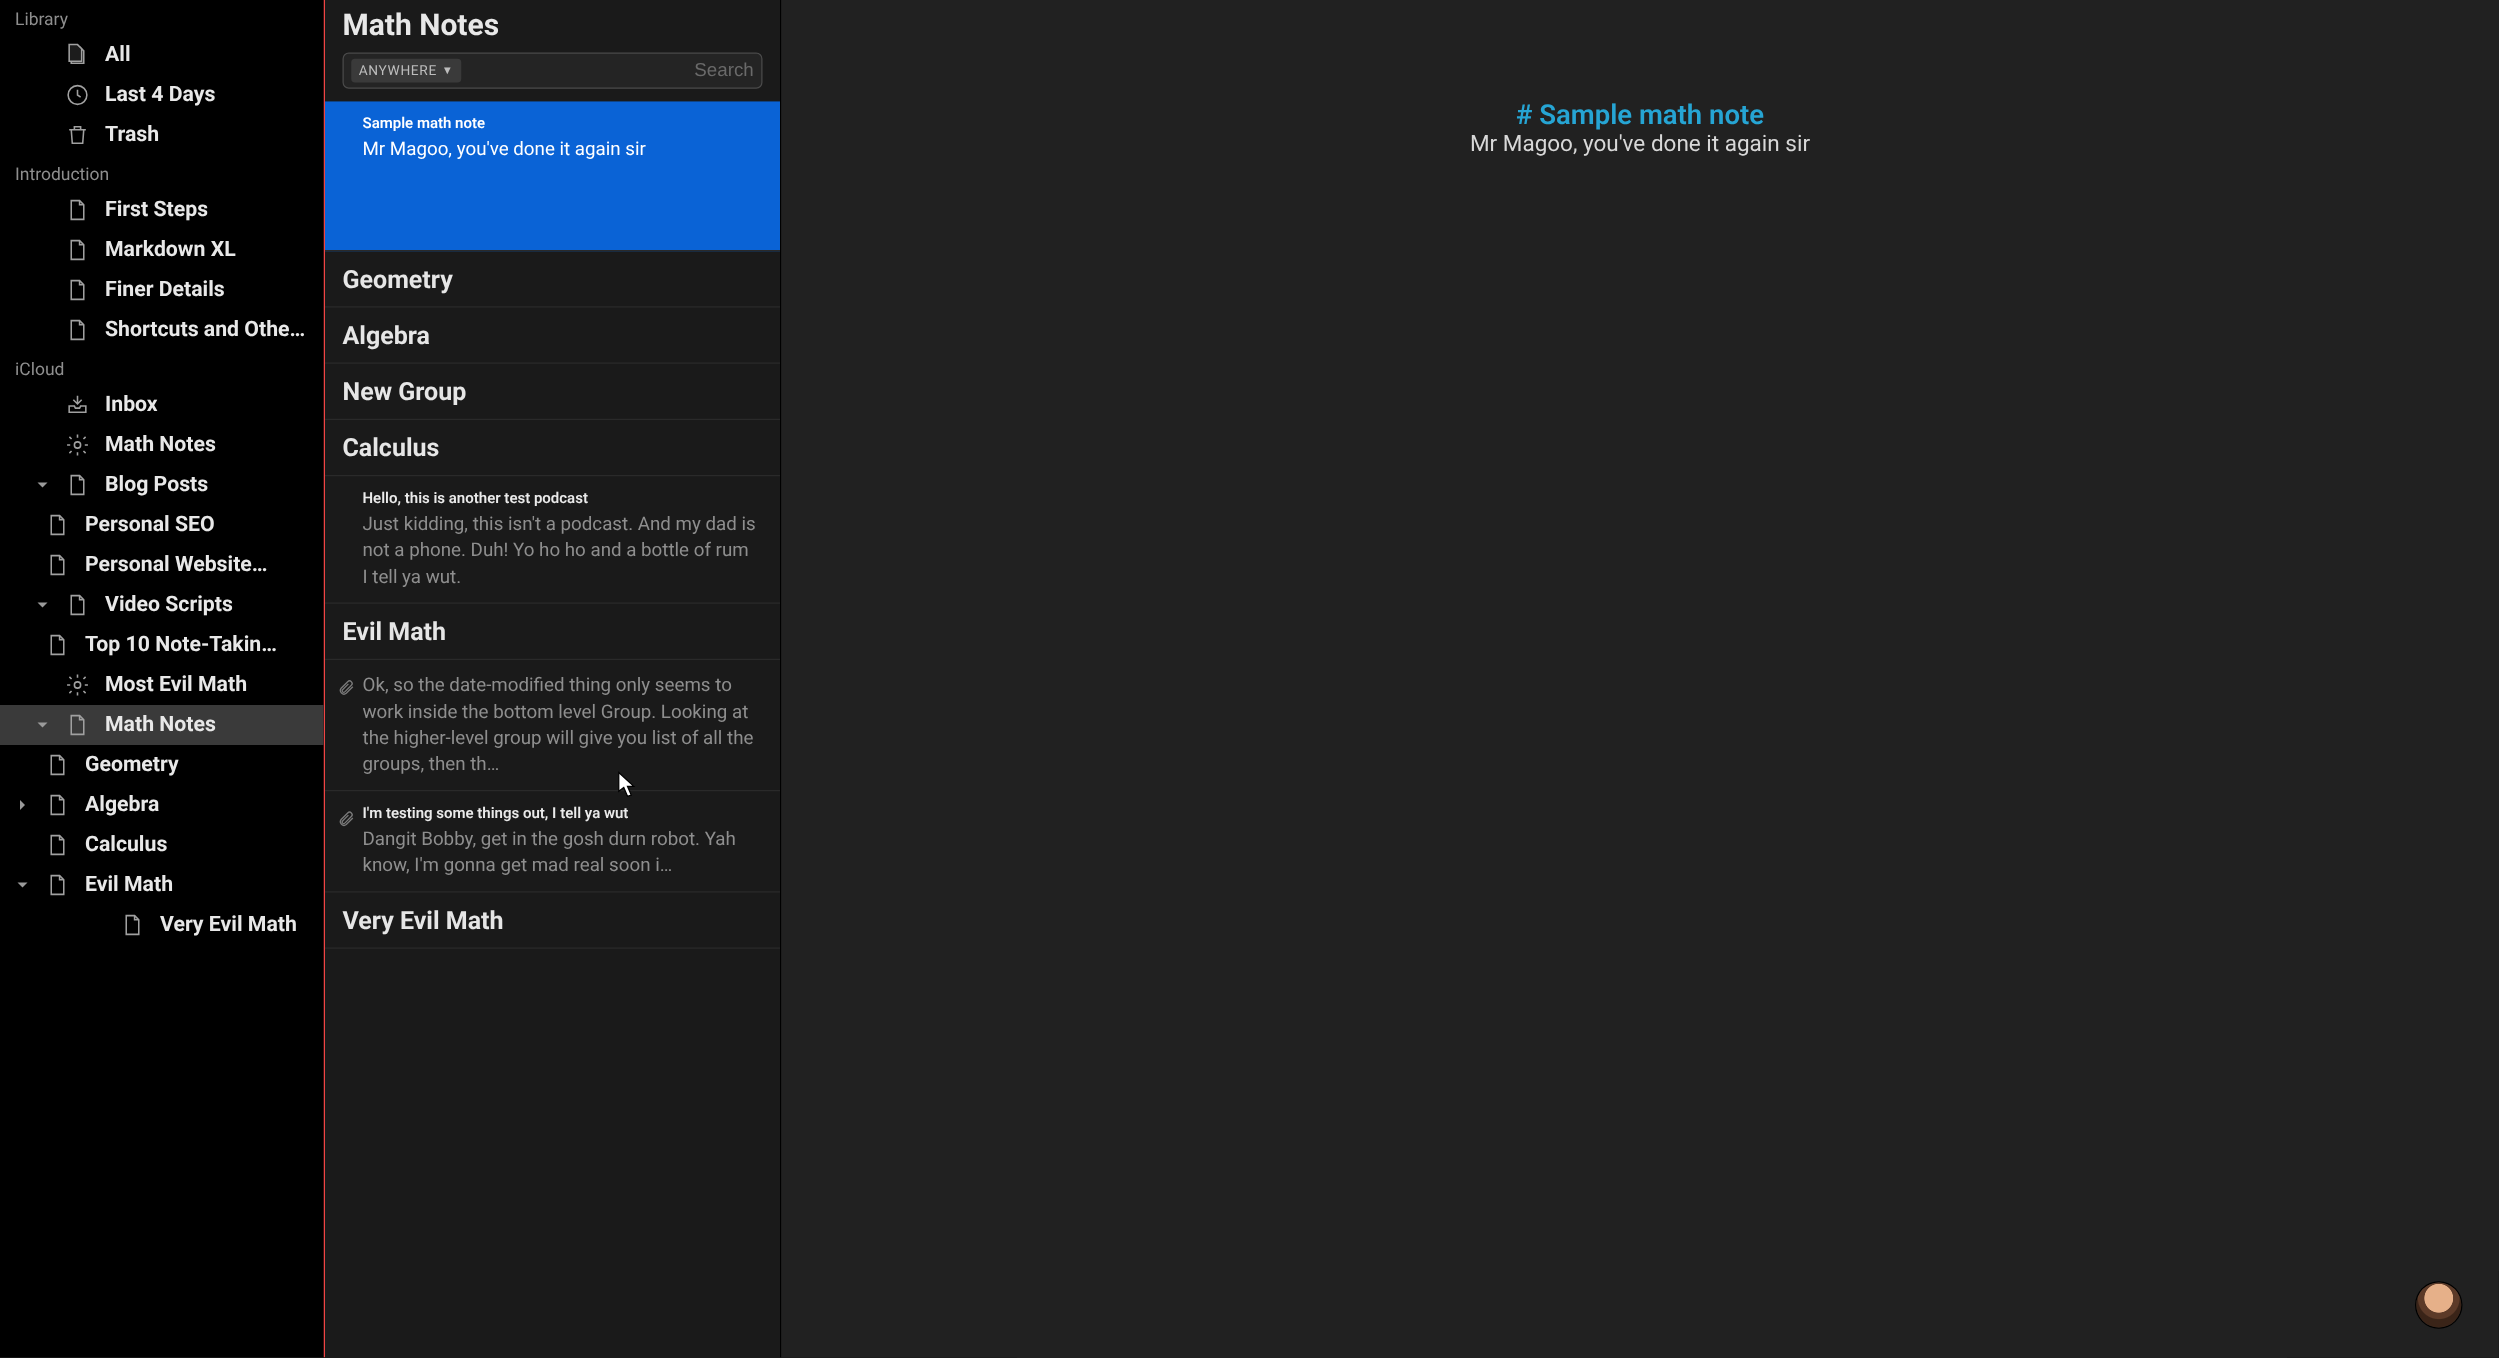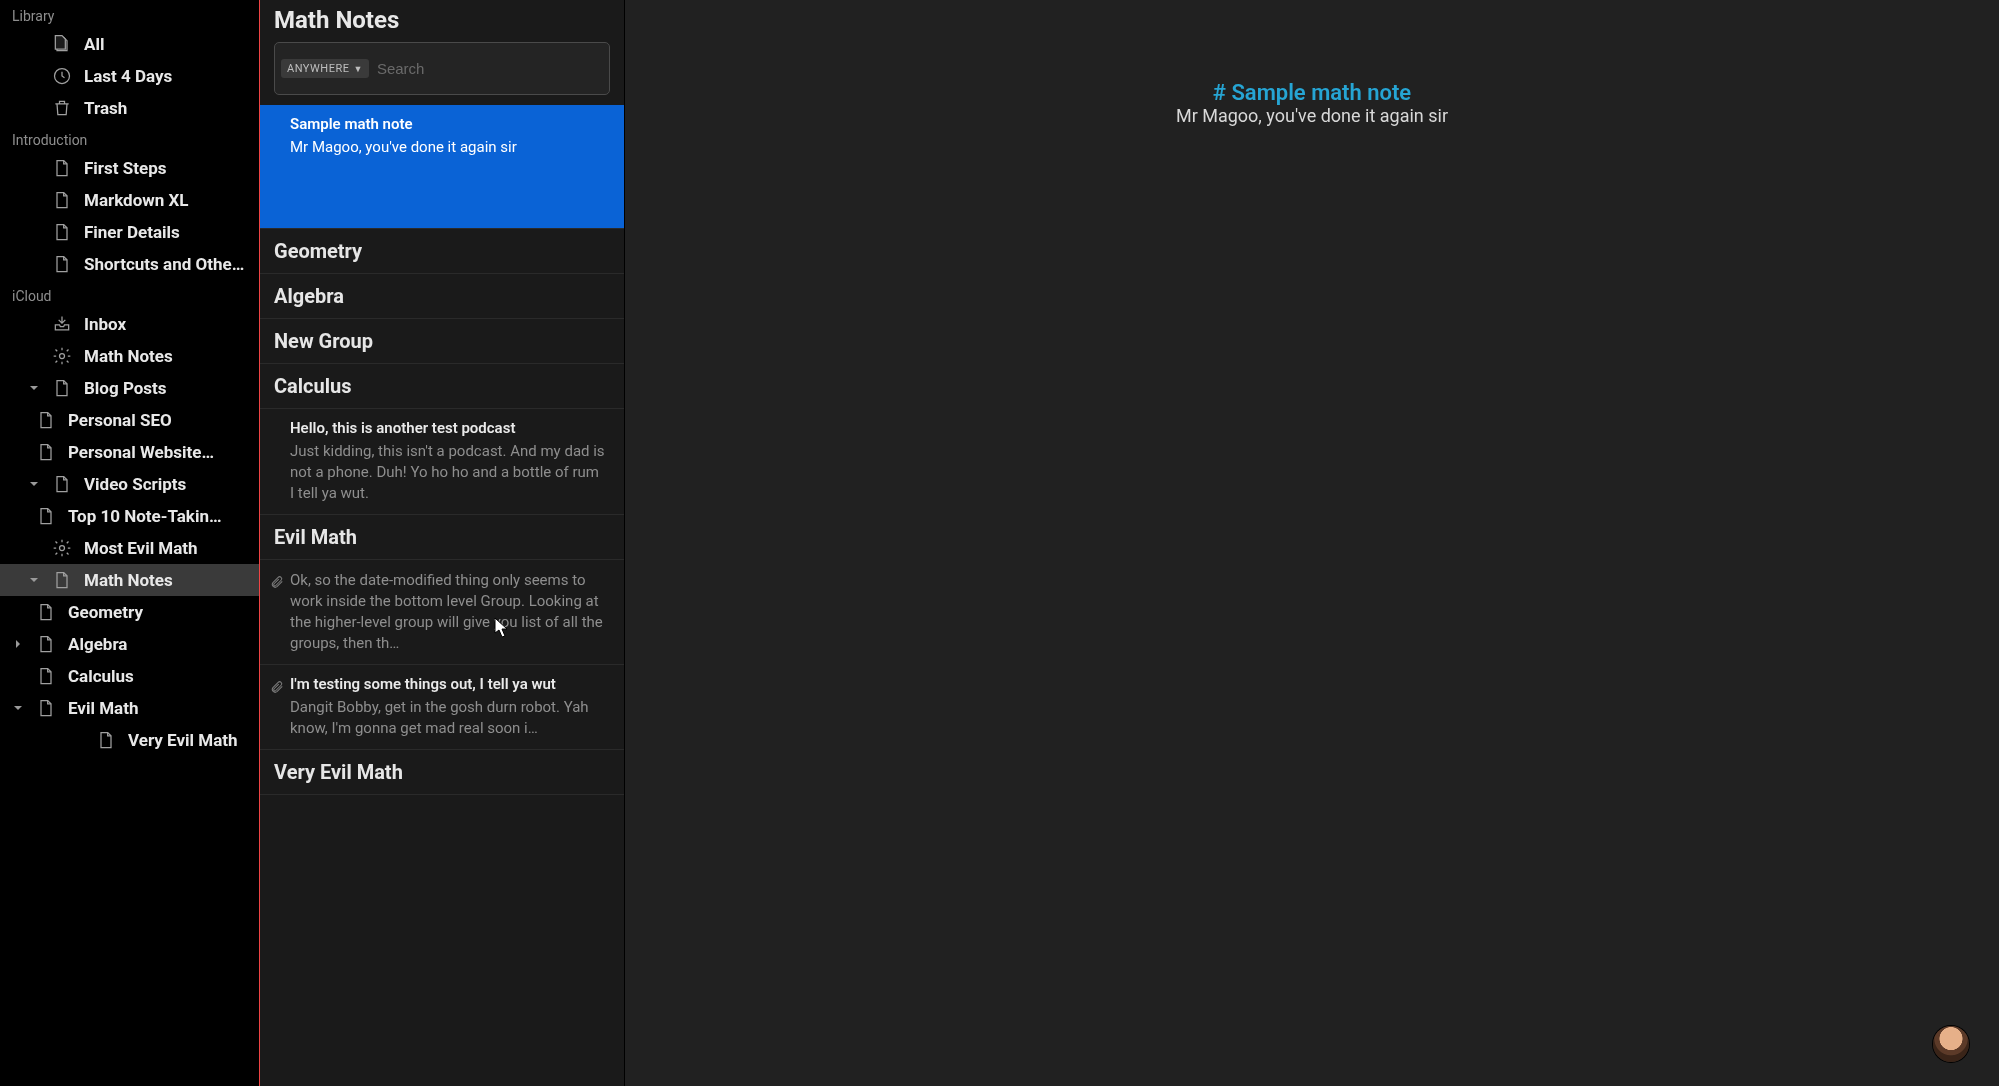--- a/index.html
+++ b/index.html
@@ -86,21 +86,21 @@
     font-size: 24px;
     font-weight: 700;
     color: #e8e8e8;
     padding-bottom: 8px;
   }
   .nl-searchbar {
     display: flex;
     align-items: center;
     border: 1px solid #4a4a4a;
     border-radius: 5px;
-    padding: 16px 6px;
+    padding: 4px 6px;
     background: #242424;
   }
   .nl-scope {
     font-size: 11px;
     letter-spacing: .5px;
     color: #bdbdbd;
     background: #3a3a3a;
     border-radius: 3px;
     padding: 3px 6px;
     margin-right: 8px;
@@ -110,37 +110,38 @@
     cursor: pointer;
   }
   .nl-scope .tri { font-size: 9px; }
   .nl-search-input {
     flex: 1;
     background: transparent;
     border: none;
     outline: none;
     color: #14b8a6;
     font-size: 15px;
+    text-align: right;
   }
   .nl-search-input::placeholder { color: #6a6a6a; }
   .nl-scroll { flex: 1; overflow-y: auto; }
   .nl-entry {
     padding: 10px 18px 10px 30px;
     border-bottom: 1px solid #2a2a2a;
     cursor: pointer;
     position: relative;
   }
   .nl-entry.selected {
     background: #0a63d6;
   }
   .nl-entry.selected .nl-entry-title,
   .nl-entry.selected .nl-entry-preview { color: #fff; }
   .nl-entry.tall { padding-bottom: 70px; }
   .nl-entry-title {
-    font-size: 15px;
+    font-size: 12px;
     font-weight: 600;
     color: #eaeaea;
     margin-bottom: 4px;
   }
   .nl-entry-preview {
     font-size: 15px;
     color: #8e8e8e;
     line-height: 1.4;
     display: -webkit-box;
     -webkit-line-clamp: 4;

